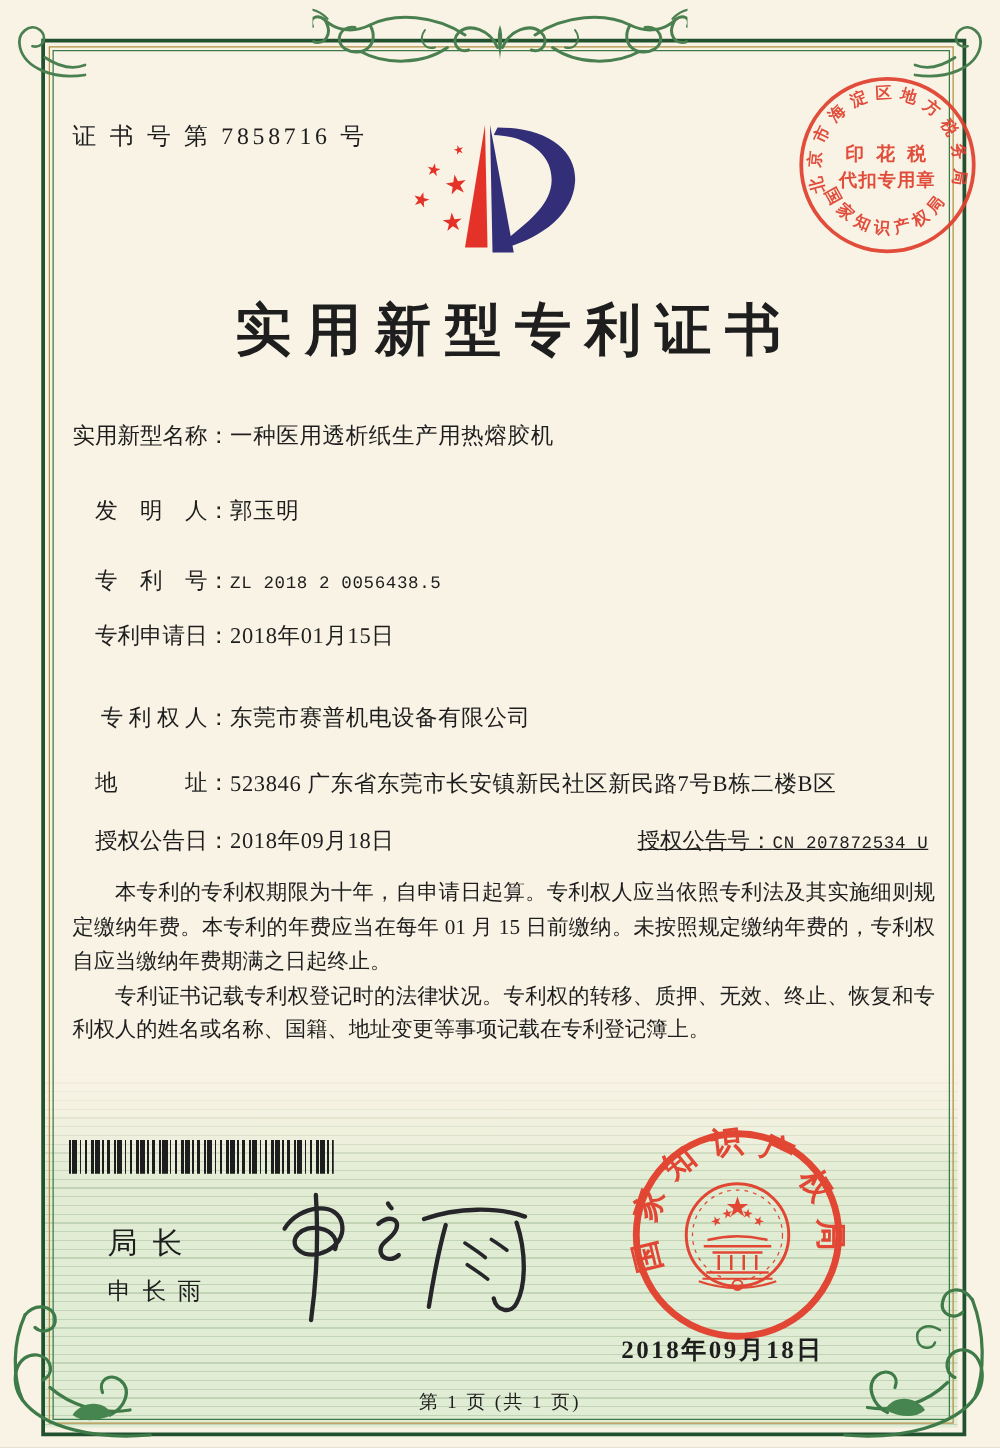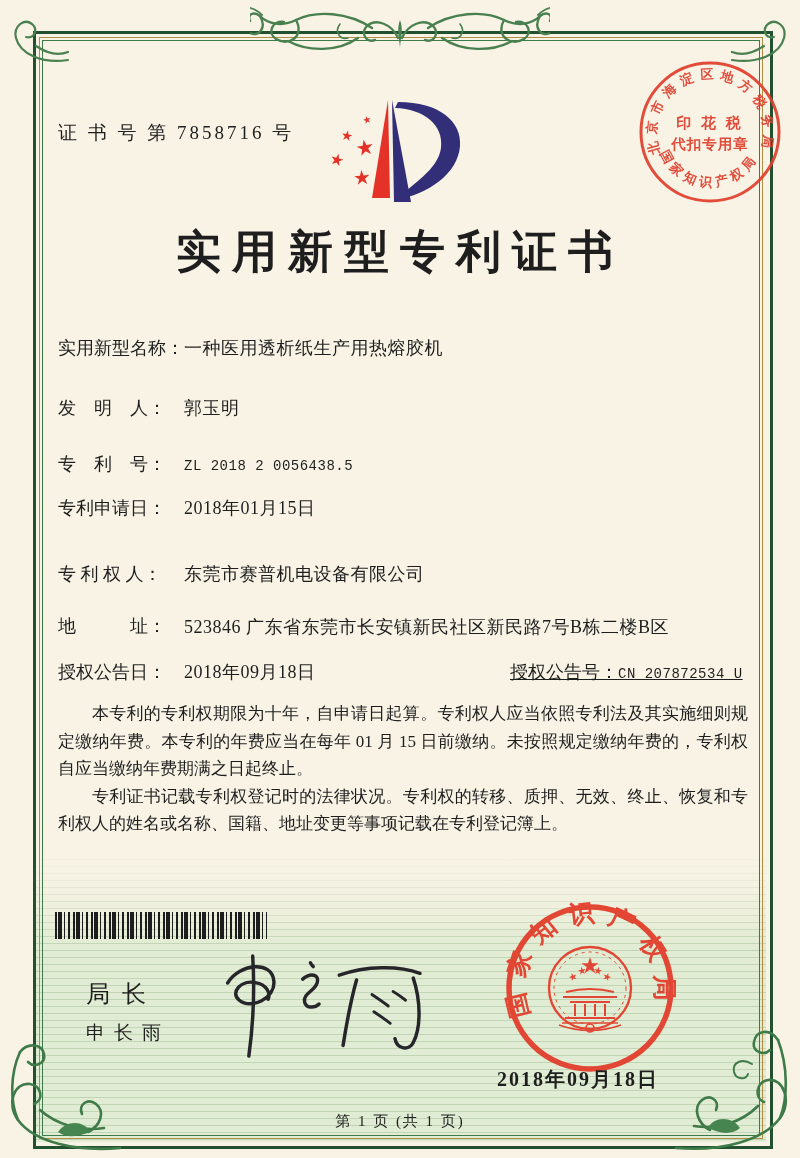--- a/index.html
+++ b/index.html
@@ -11,27 +11,27 @@
     background:linear-gradient(180deg,rgba(223,235,209,0) 0px,rgba(223,235,209,.85) 80px,#e0ecd3 150px);}
   .green-band .waves{position:absolute;inset:0;
     background:
       linear-gradient(180deg,rgba(248,243,229,1) 0px,rgba(248,243,229,0) 95px),
       repeating-linear-gradient(180deg,rgba(122,158,112,0) 0 2px,rgba(122,158,112,.30) 2px 3px,rgba(122,158,112,0) 3px 7px);}
   
   .frame-a{position:absolute;left:33px;top:31px;width:734px;height:1112px;border:3px solid #21512f;}
   .frame-b{position:absolute;left:39px;top:37px;width:722px;height:1100px;border:1px solid #b08f45;}
   .frame-c{position:absolute;left:42px;top:40px;width:716px;height:1094px;border:1px solid #3d7a49;}
   .orn{position:absolute;}
-  .cert-no{position:absolute;left:58px;top:96px;font-size:19px;letter-spacing:3px;margin-top:24px;}
+  .cert-no{position:absolute;left:58px;top:96px;font-size:19px;letter-spacing:3px;}
   .logo{position:absolute;left:310px;top:98px;}
   .tax-seal{position:absolute;left:634px;top:56px;opacity:.93;}
-  .title{position:absolute;left:40px;top:222px;width:720px;margin:0;text-align:center;
+  .title{position:absolute;left:40px;top:222px;width:720px;margin:12px;text-align:center;
          font-size:45px;font-weight:700;letter-spacing:11px;}
   .row{position:absolute;left:58px;font-size:18px;white-space:nowrap;}
-  .row .lbl{display:inline-block;min-width:126px;}
+  .row .lbl{display:inline-block;min-width:126px;text-align:right;}
   .row .val{letter-spacing:.5px;}
   .mono{font-family:"Liberation Mono","DejaVu Sans Mono",monospace;font-size:14px;letter-spacing:0;}
   .row-address{white-space:normal;}
   .row-address .lbl{vertical-align:top;}
   .row-address .val{display:inline-block;width:585px;line-height:27px;letter-spacing:.5px;}
   .grant-no{position:absolute;left:452px;top:0;text-decoration:underline;}
   .paras{position:absolute;left:58px;top:700px;width:690px;font-size:17px;line-height:27.5px;
          text-align:justify;}
   .paras p{margin:0;text-indent:2em;}
   .barcode{position:absolute;left:55px;top:912px;width:212px;height:27px;

